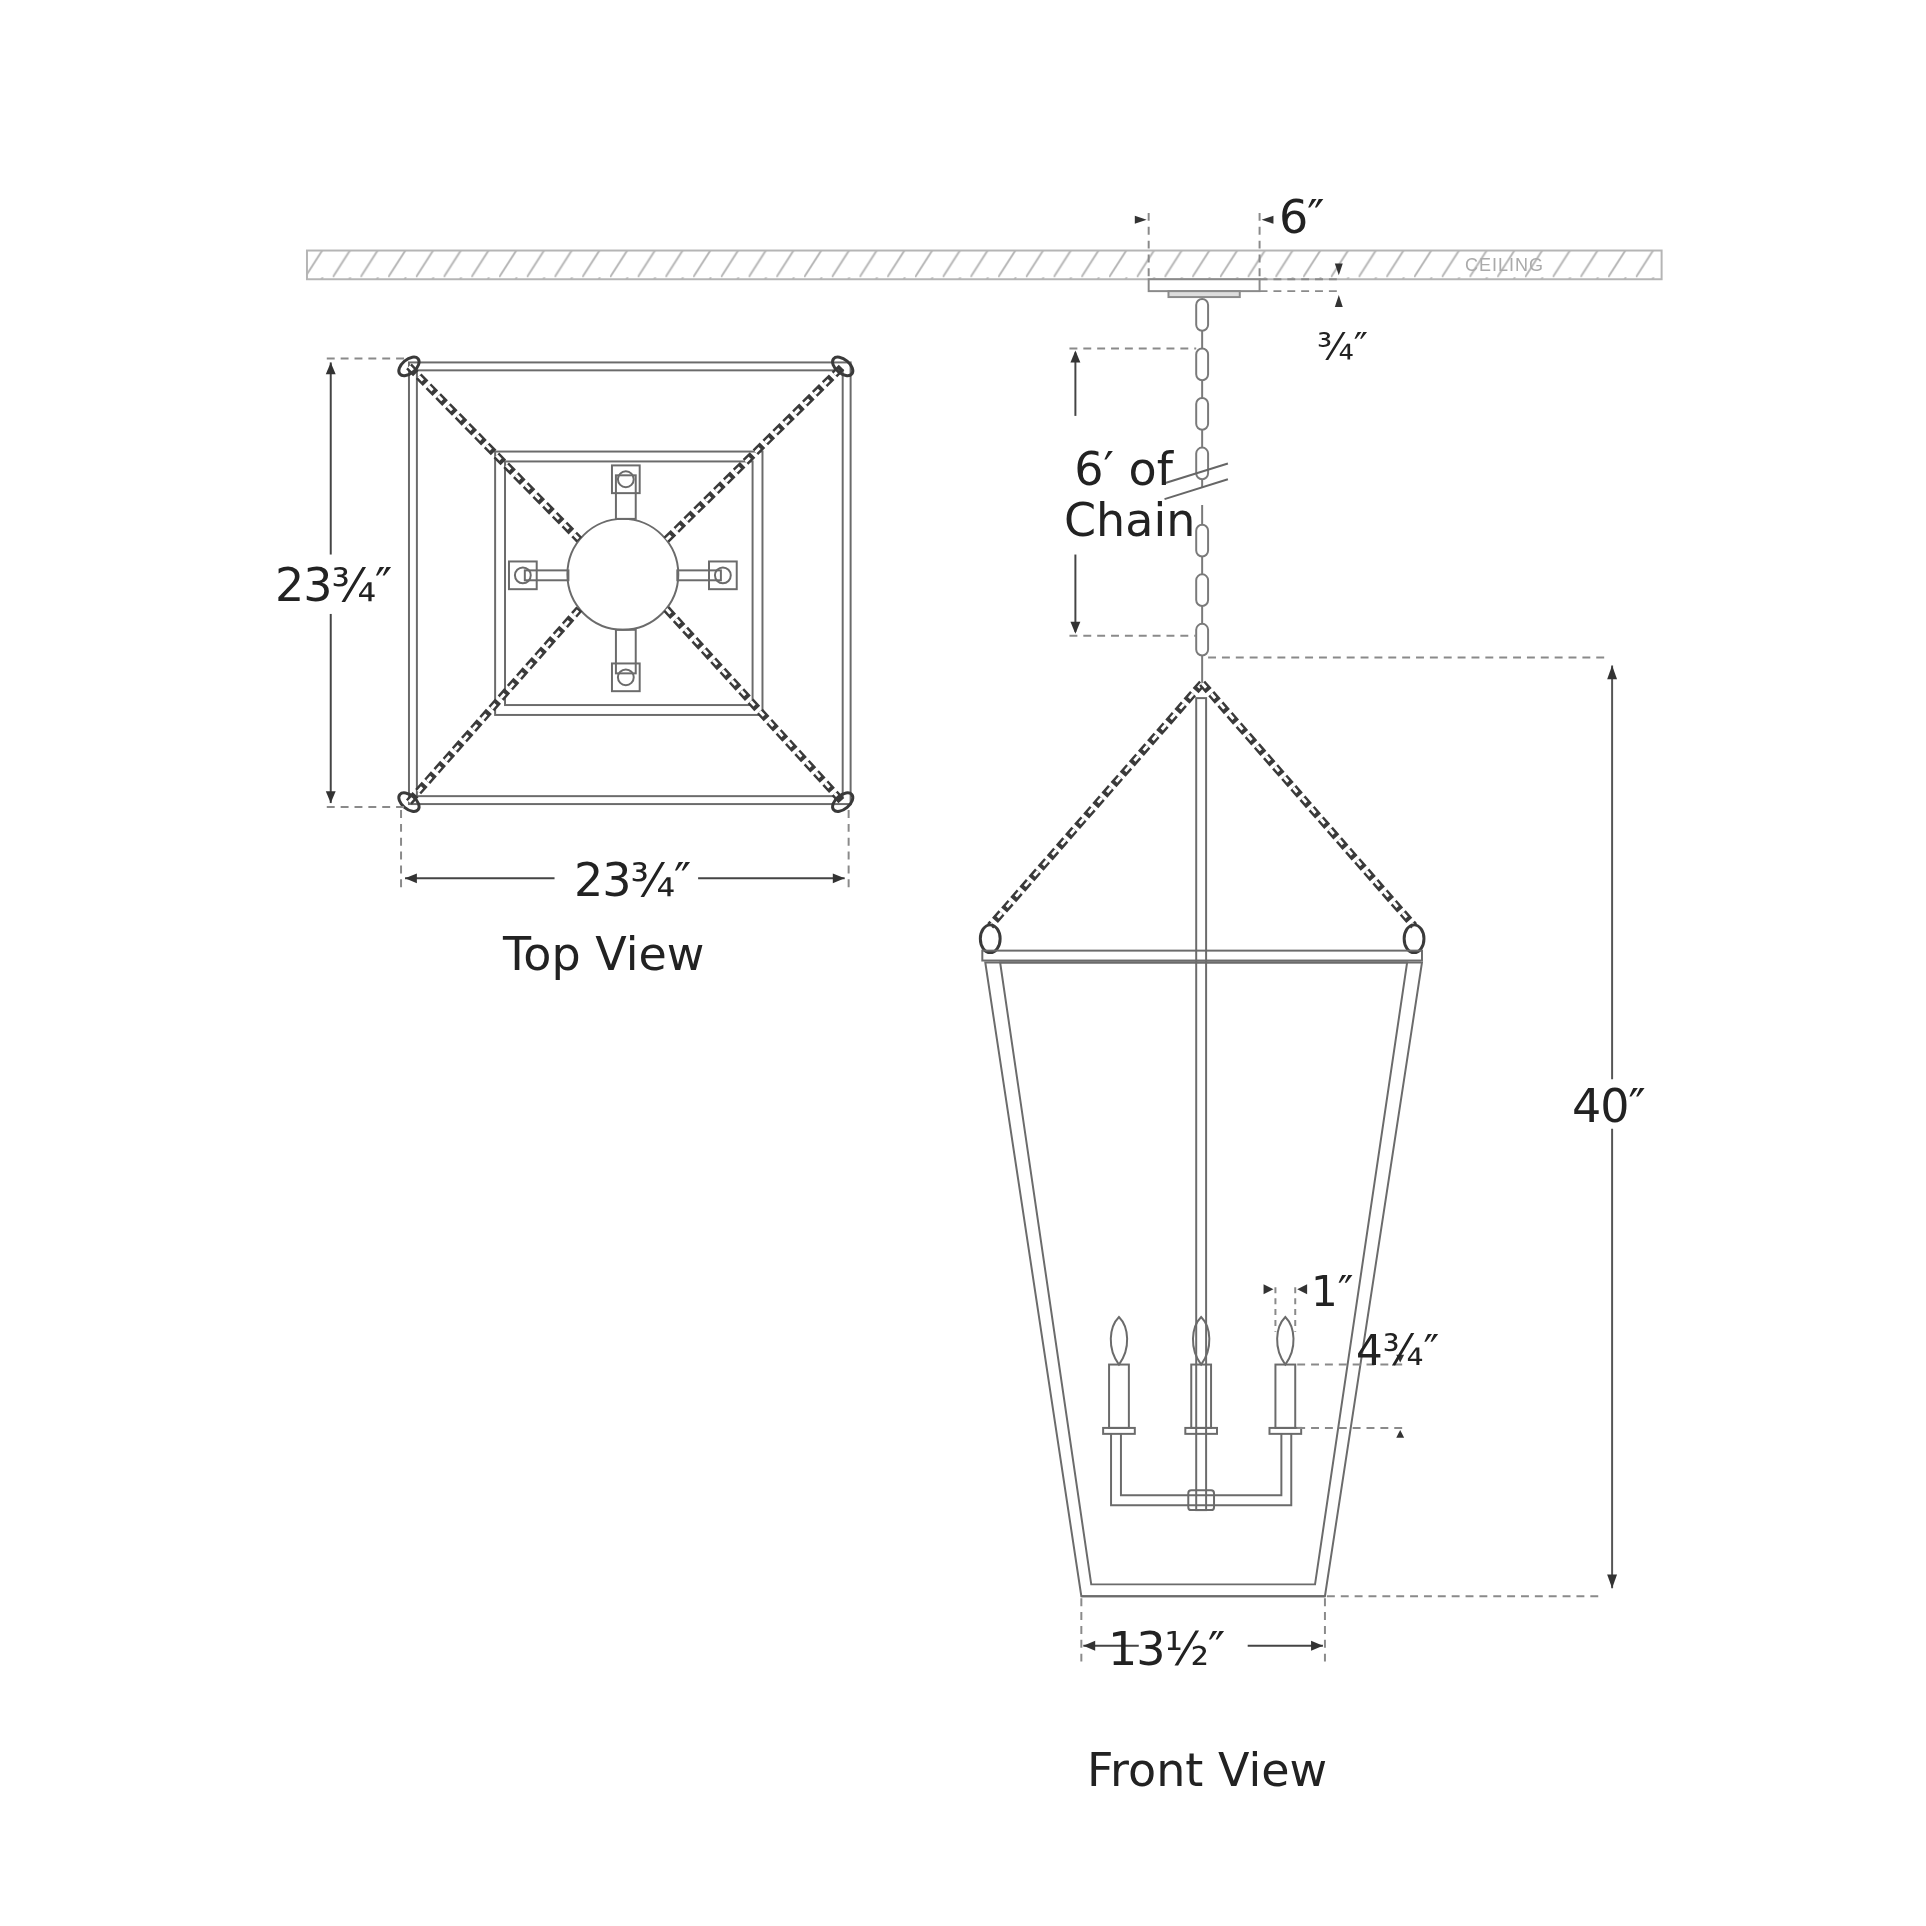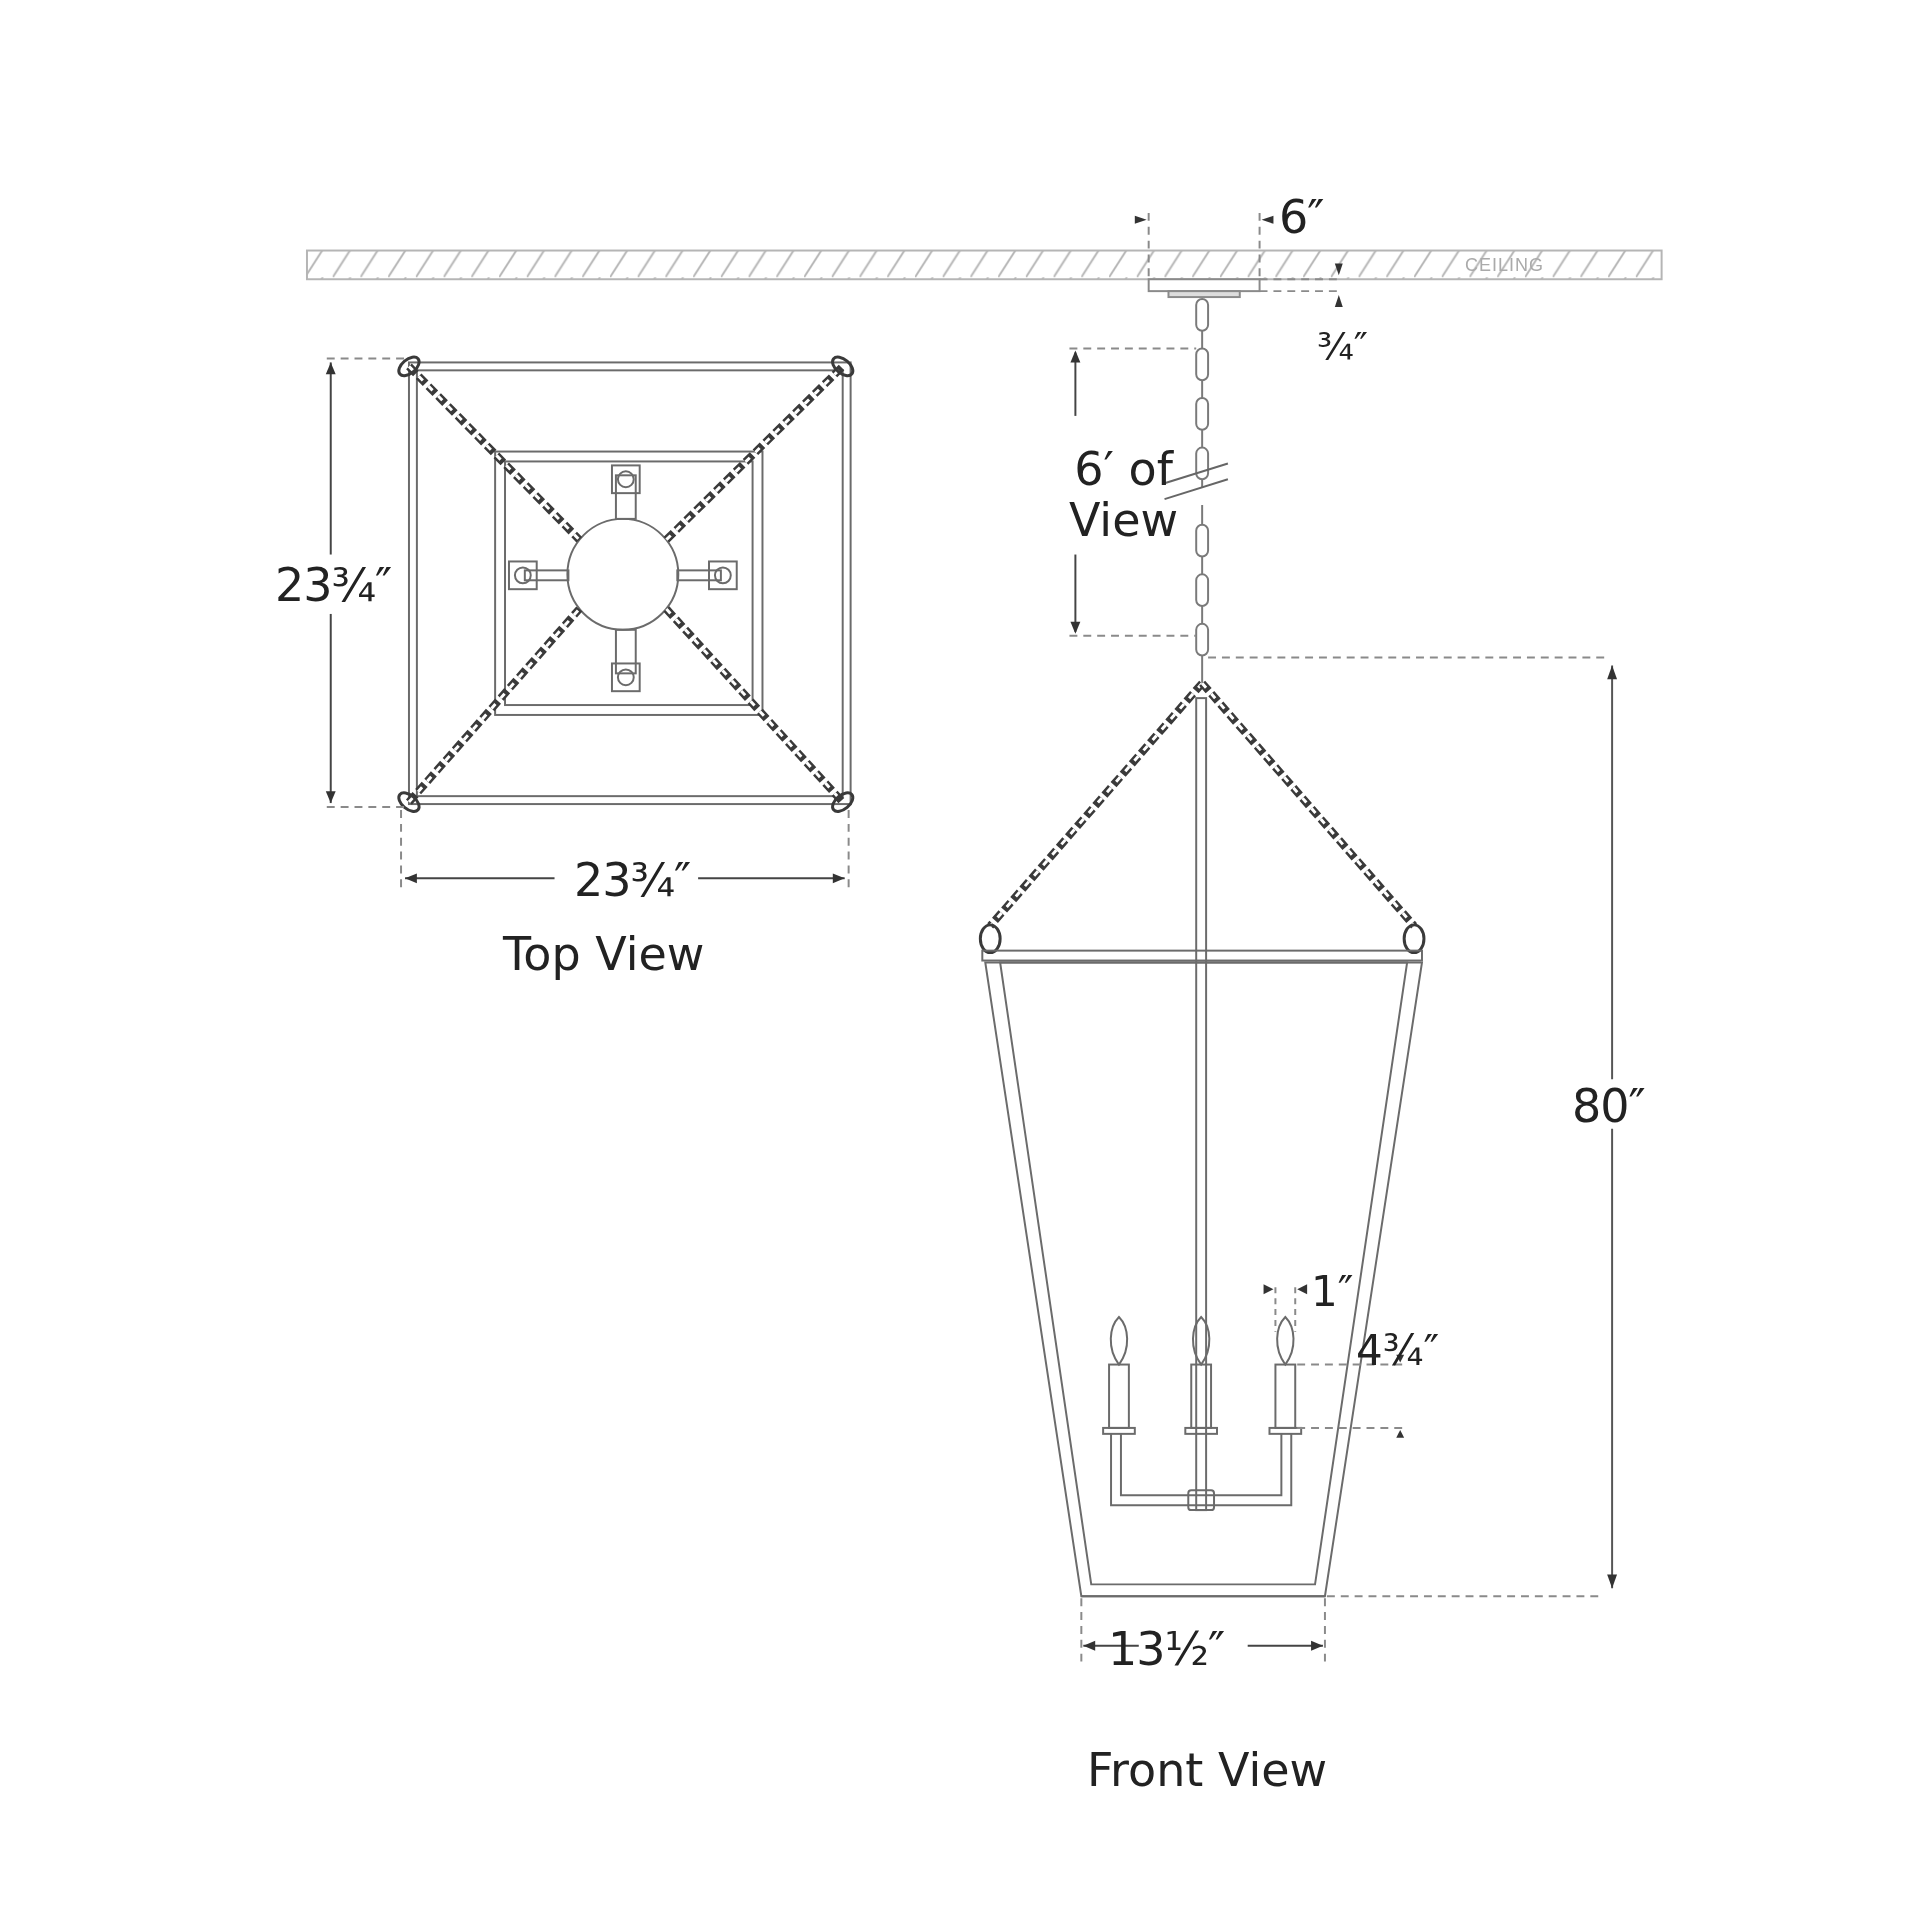--- a/index.html
+++ b/index.html
@@ -179,23 +179,23 @@
     <polygon points="421,882 421,892 409,887"></polygon>
     <polygon points="841,882 841,892 853,887"></polygon>
   </g>
 </svg>
 
 <div class="lbl ceil" style="left:1465px;top:256px;">CEILING</div>
 <div class="lbl big" style="left:1279px;top:194px;">6″</div>
 <div class="lbl" style="left:1317px;top:327px;font-size:38px;">¾″</div>
 <div class="lbl chain" style="left:1020px;top:444px;width:119px;">
   <div>6′ of</div>
-  <div>View</div>
+  <div>Chain</div>
 </div>
 <div class="lbl big" style="left:275px;top:562px;">23¾″</div>
 <div class="lbl big" style="left:574px;top:857px;">23¾″</div>
 <div class="lbl cap" style="left:503px;top:931px;">Top View</div>
-<div class="lbl big" style="left:1572px;top:1083px;">80″</div>
+<div class="lbl big" style="left:1572px;top:1083px;">40″</div>
 <div class="lbl big" style="left:1108px;top:1626px;">13½″</div>
 <div class="lbl cap" style="left:1087px;top:1709px;margin-top:38px;">Front View</div>
 <div class="lbl" style="left:1311px;top:1271px;font-size:42px;">1″</div>
 <div class="lbl" style="left:1356px;top:1330px;font-size:42px;">4¾″</div>
 
 
 </body></html>

